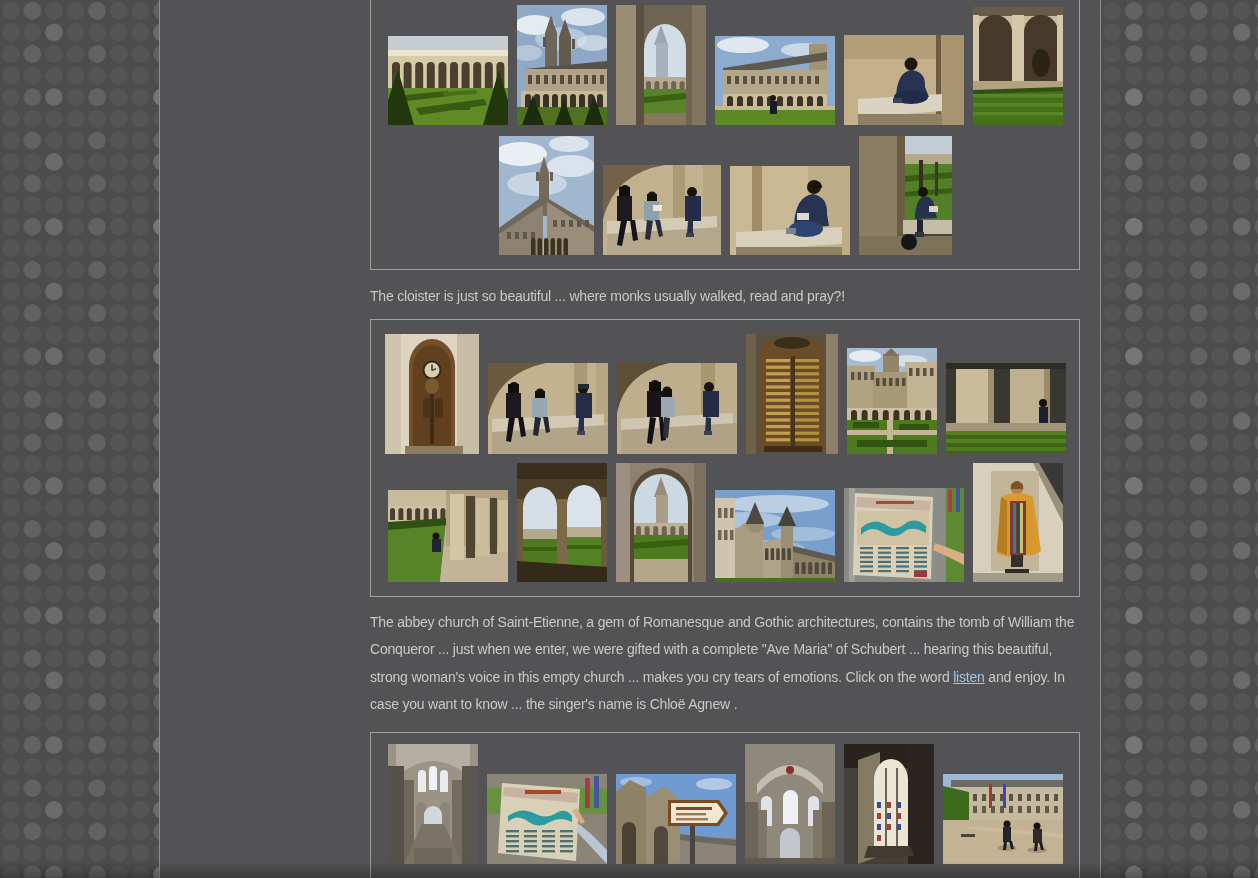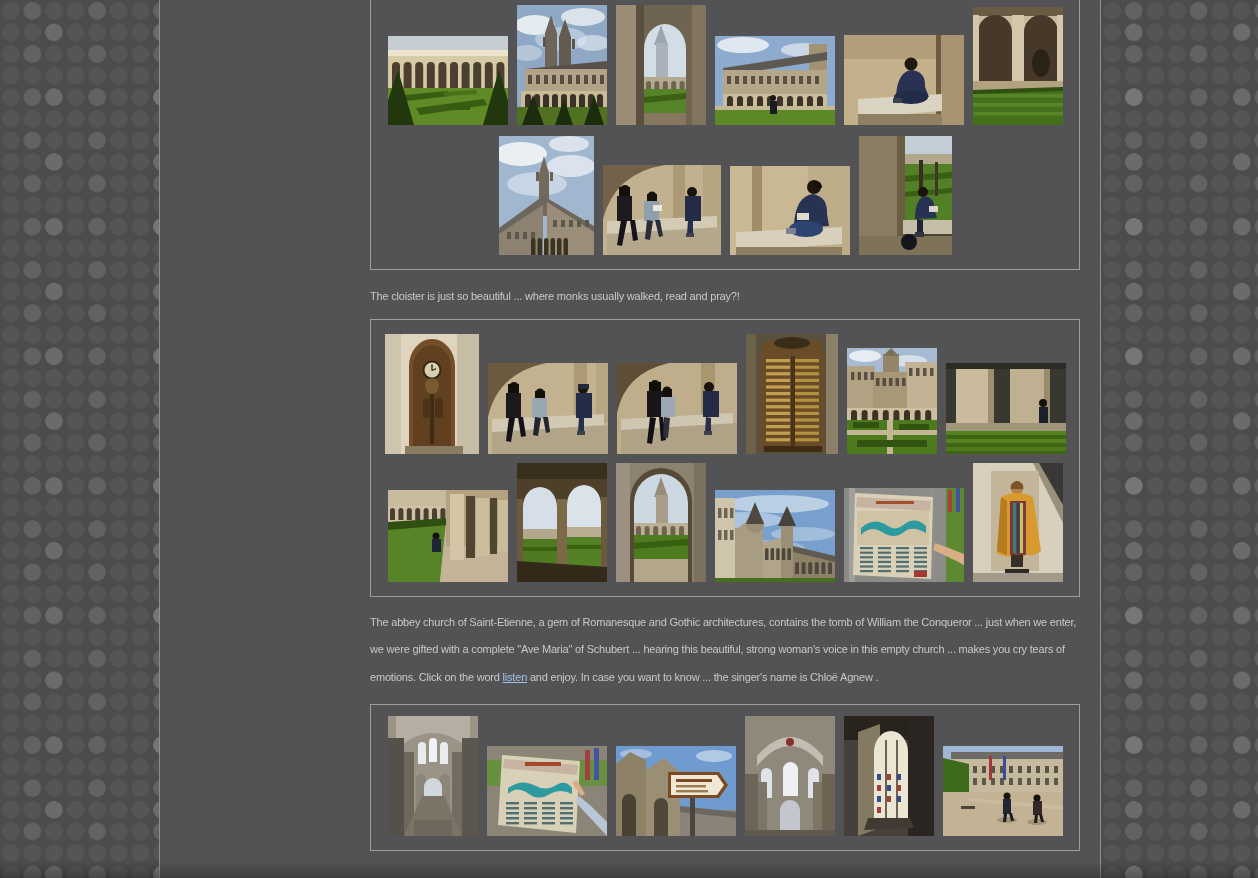--- a/index.html
+++ b/index.html
@@ -20,21 +20,21 @@
     background:#535254;border-left:1px solid #8e8e90;border-right:1px solid #8e8e90}
   .post{position:absolute;left:210px;top:0;width:710px}
   .gallery{box-sizing:border-box;border:1px solid #9e9e9e;padding:14px 0;
     display:flex;flex-direction:column}
   .prow{display:flex;justify-content:center;align-items:flex-end;gap:9px}
   .g1{margin-top:-10px;row-gap:11px}
   .g2{row-gap:9px}
   .g3{row-gap:9px;padding:11px 0 14px}
   .thumb{display:block;line-height:0}
   .thumb svg{display:block}
-  p{color:#c9c9c9;font-size:11px;line-height:27.6px;letter-spacing:-0.2px}
+  p{color:#c9c9c9;font-size:14px;line-height:27.6px;letter-spacing:-0.2px}
   .cap{margin:13px 0 8px}
   .bodytext{margin:12px 0 13px}
   a.lnk{color:#9fc3e8;text-decoration:underline;cursor:pointer}
 </style>
 </head>
 <body>
 
 <div class="content-panel">
   <div class="post">
     <div class="gallery g1">

